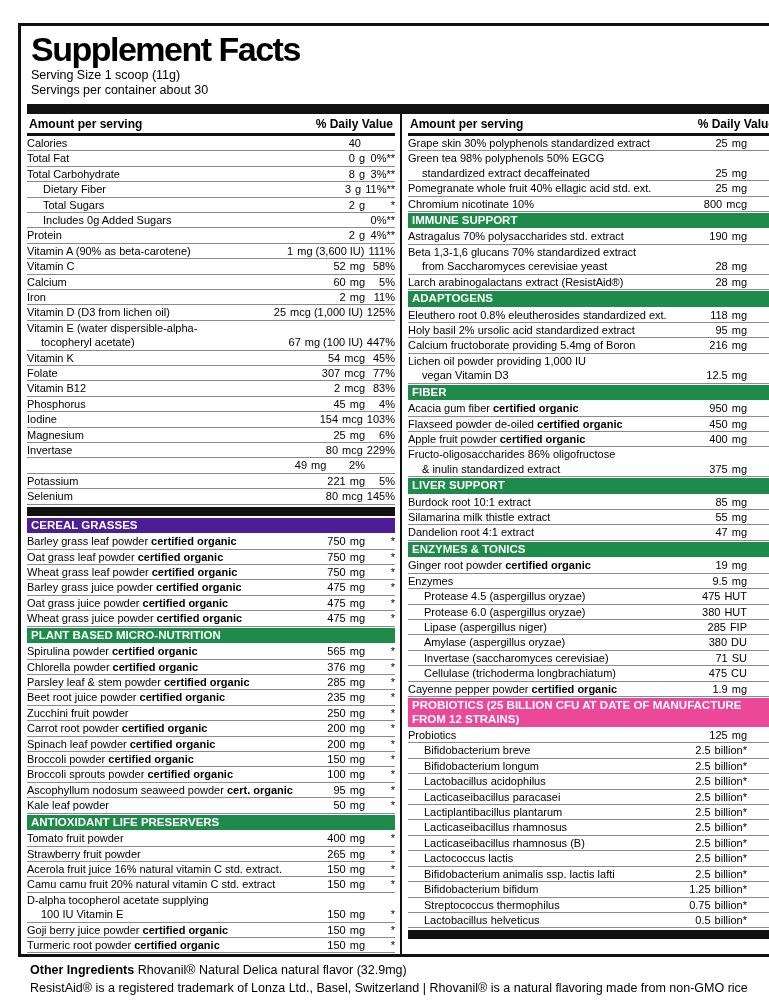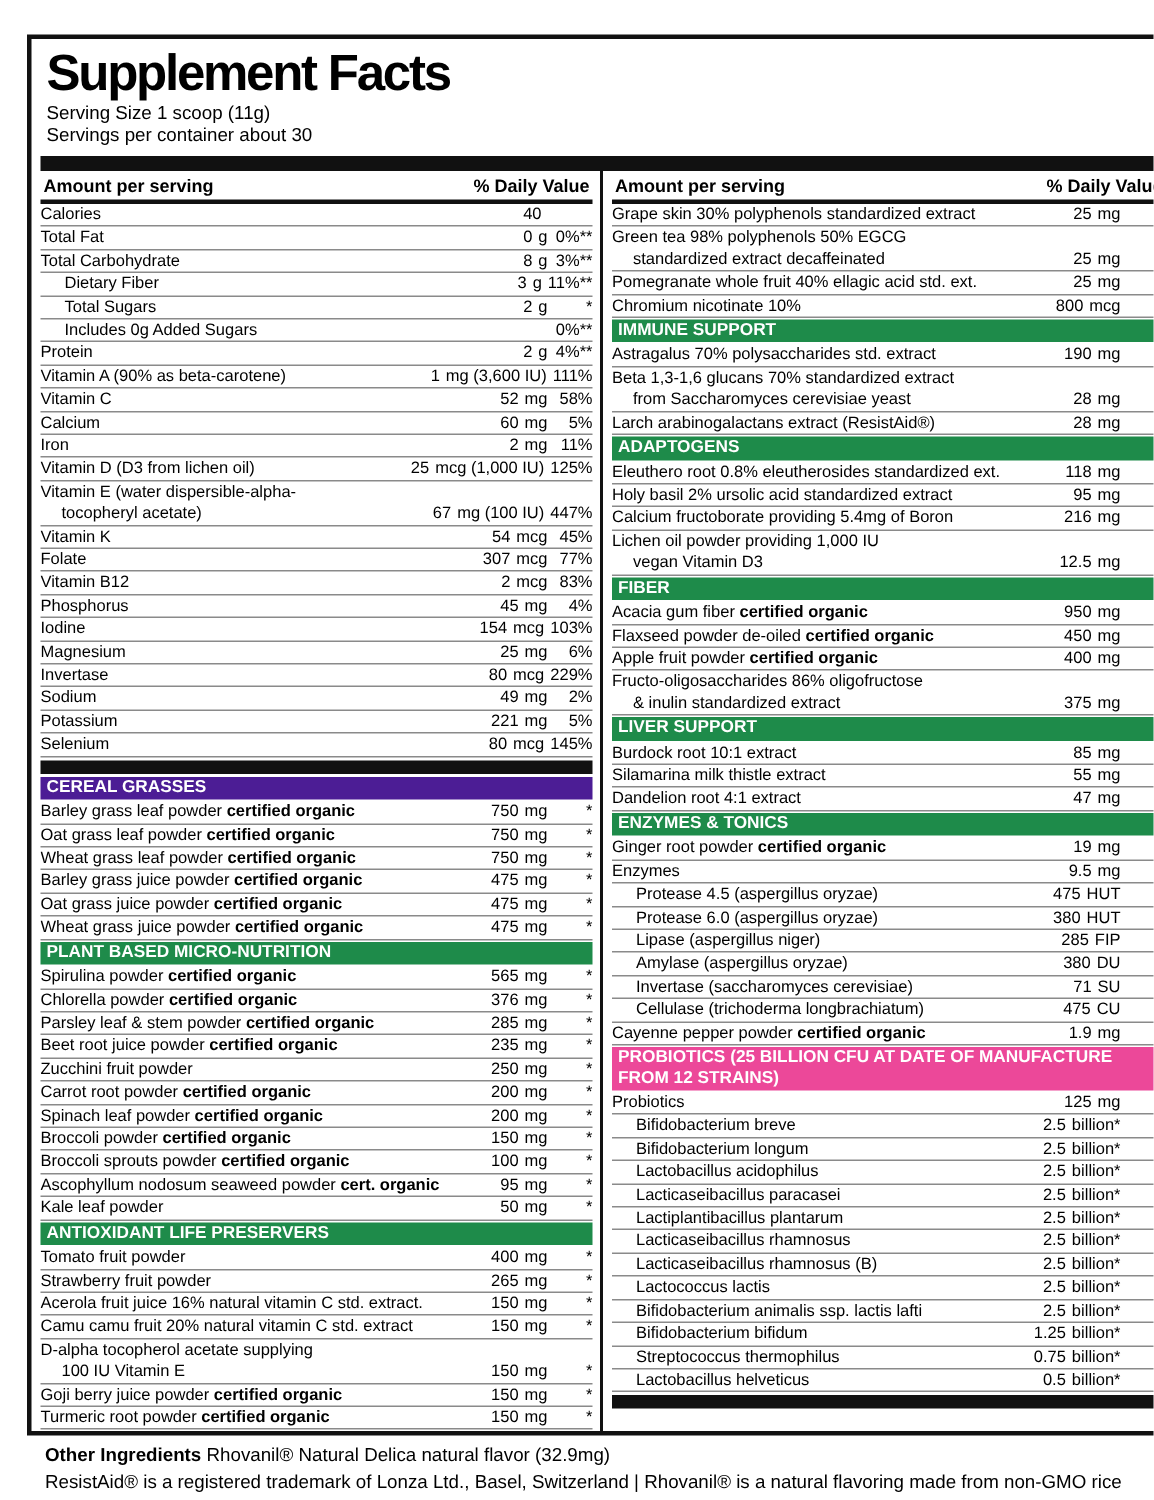--- a/index.html
+++ b/index.html
@@ -199,21 +199,20 @@
           <div class="row">
             <div class="line">
               <span class="name">Invertase</span>
               <span class="val">80</span>
               <span class="unit">mcg</span>
               <span class="dv">229%</span>
             </div>
           </div>
           <div class="row">
             <div class="line">
-              <span class="name">Sodium</span>
               <span class="val">49</span>
               <span class="unit">mg</span>
               <span class="dv">2%</span>
             </div>
           </div>
           <div class="row">
             <div class="line">
               <span class="name">Potassium</span>
               <span class="val">221</span>
               <span class="unit">mg</span>

